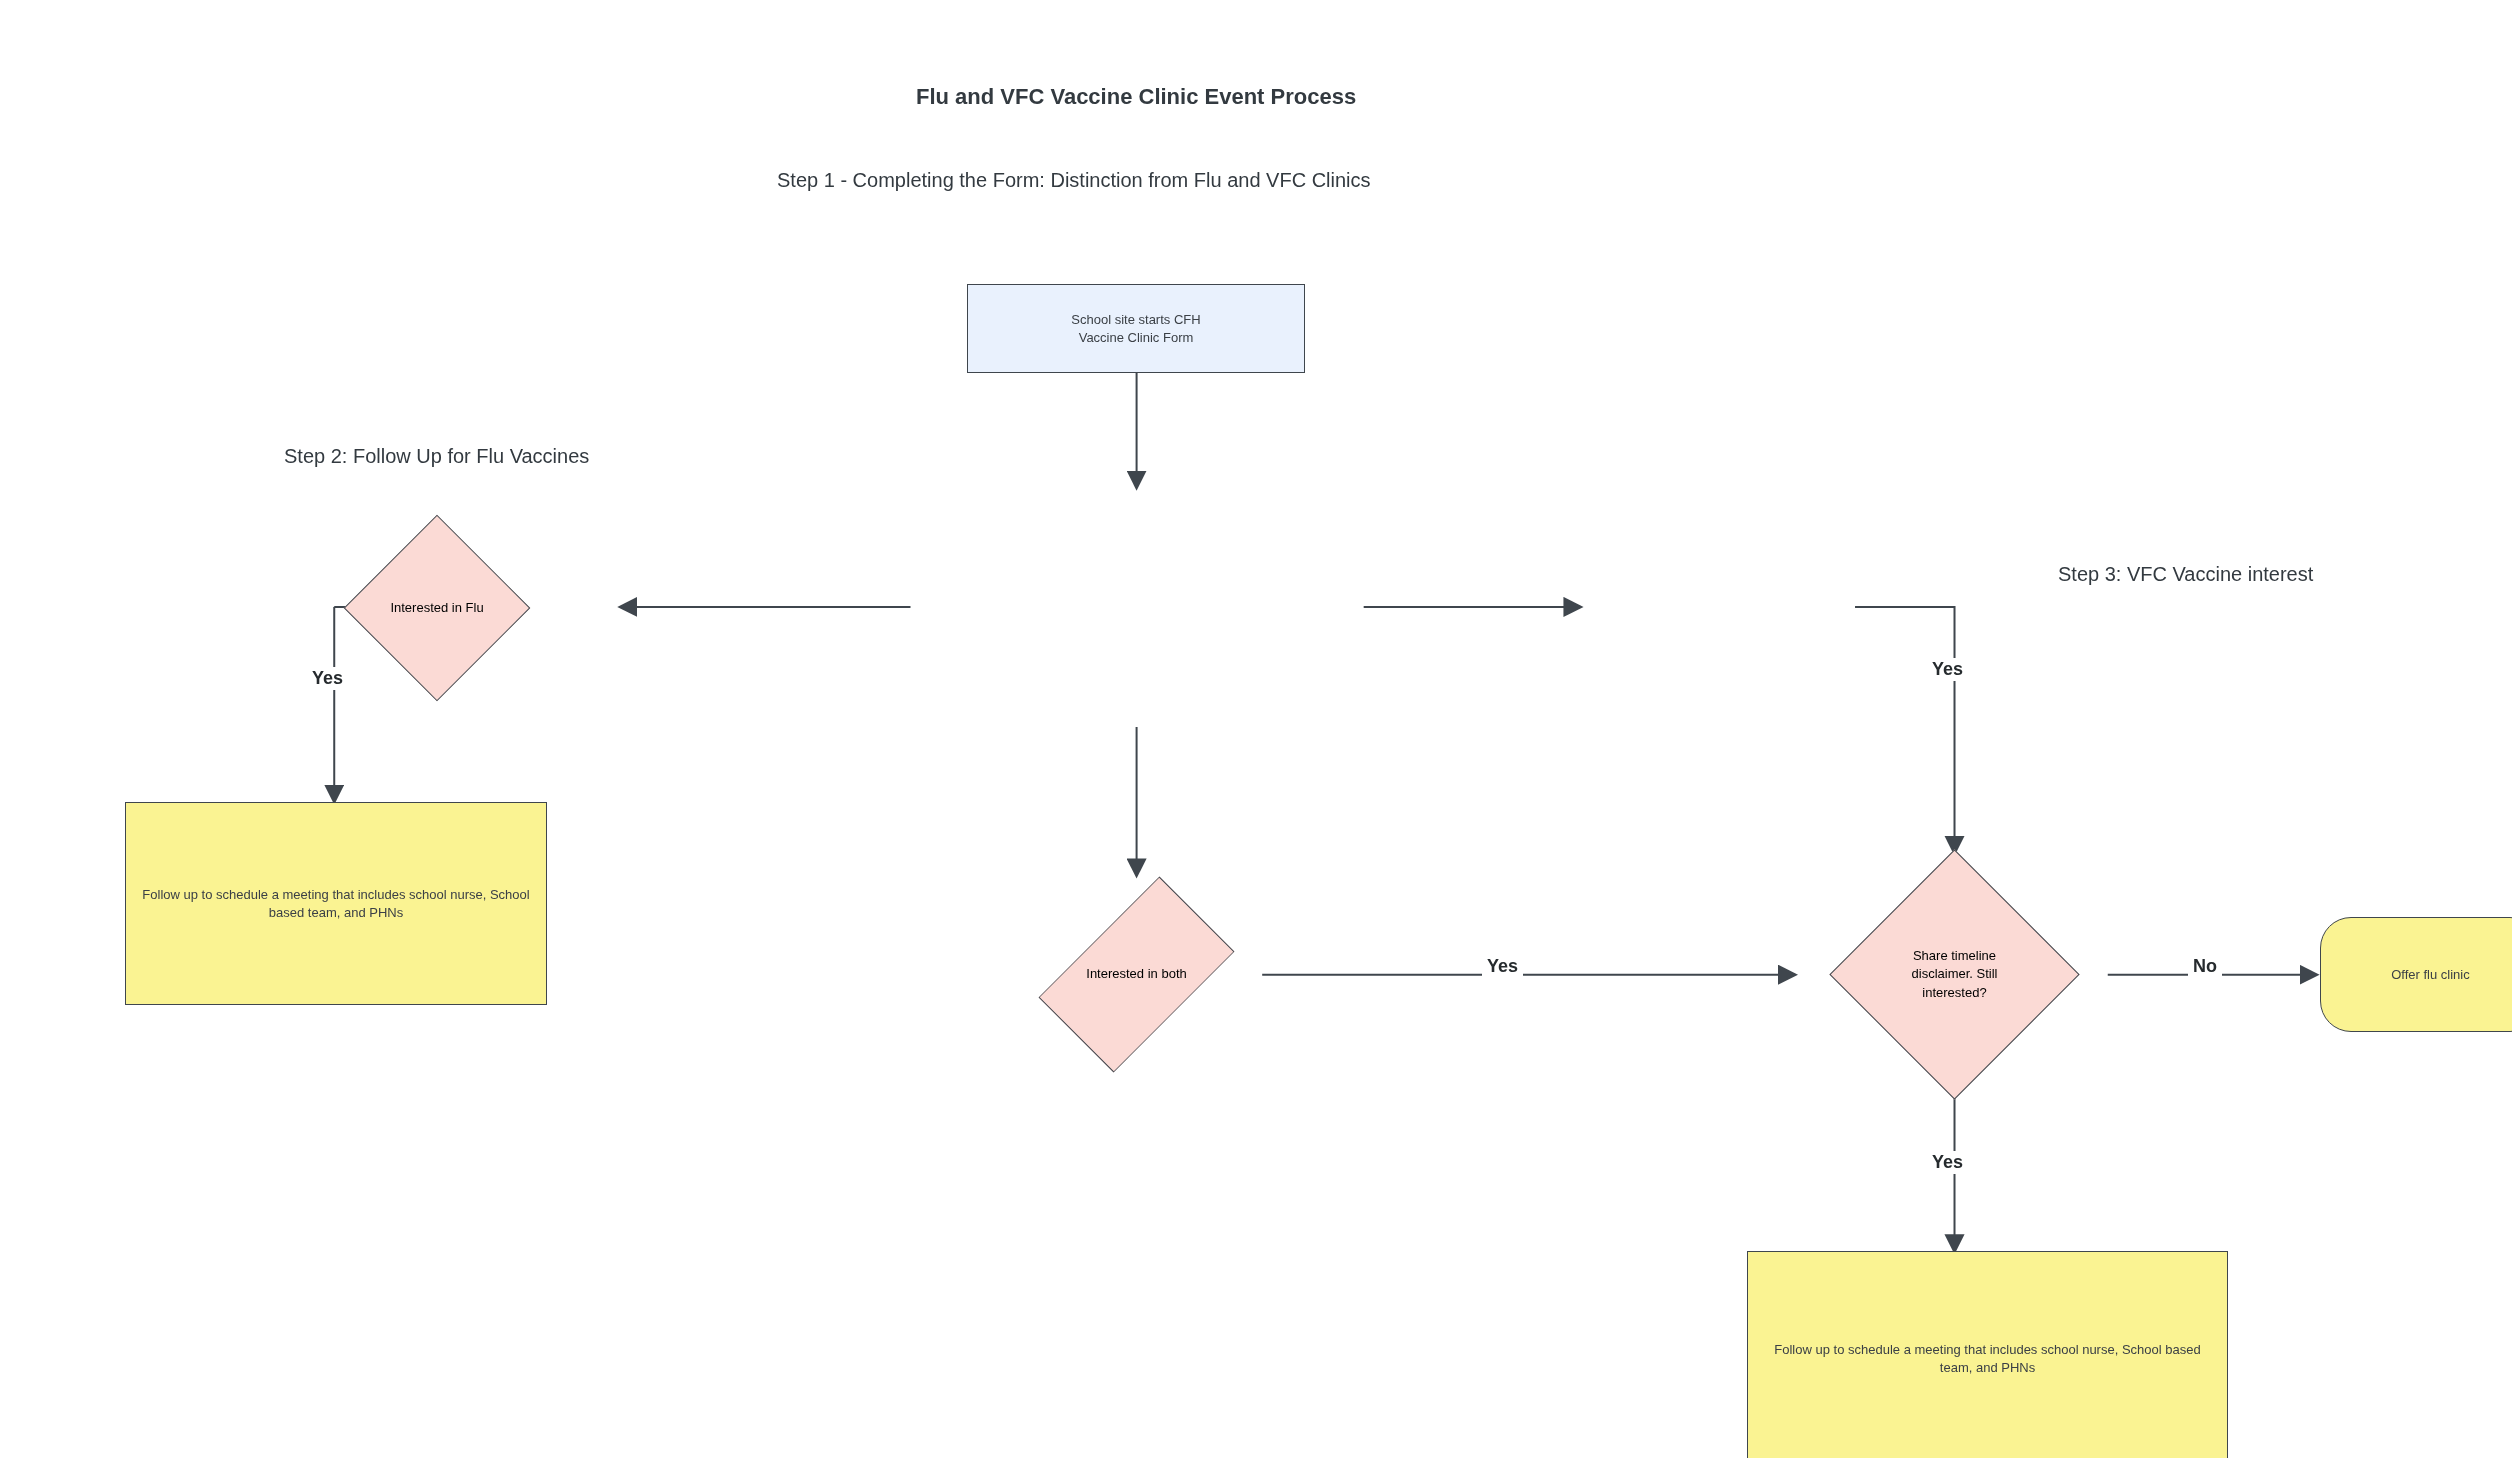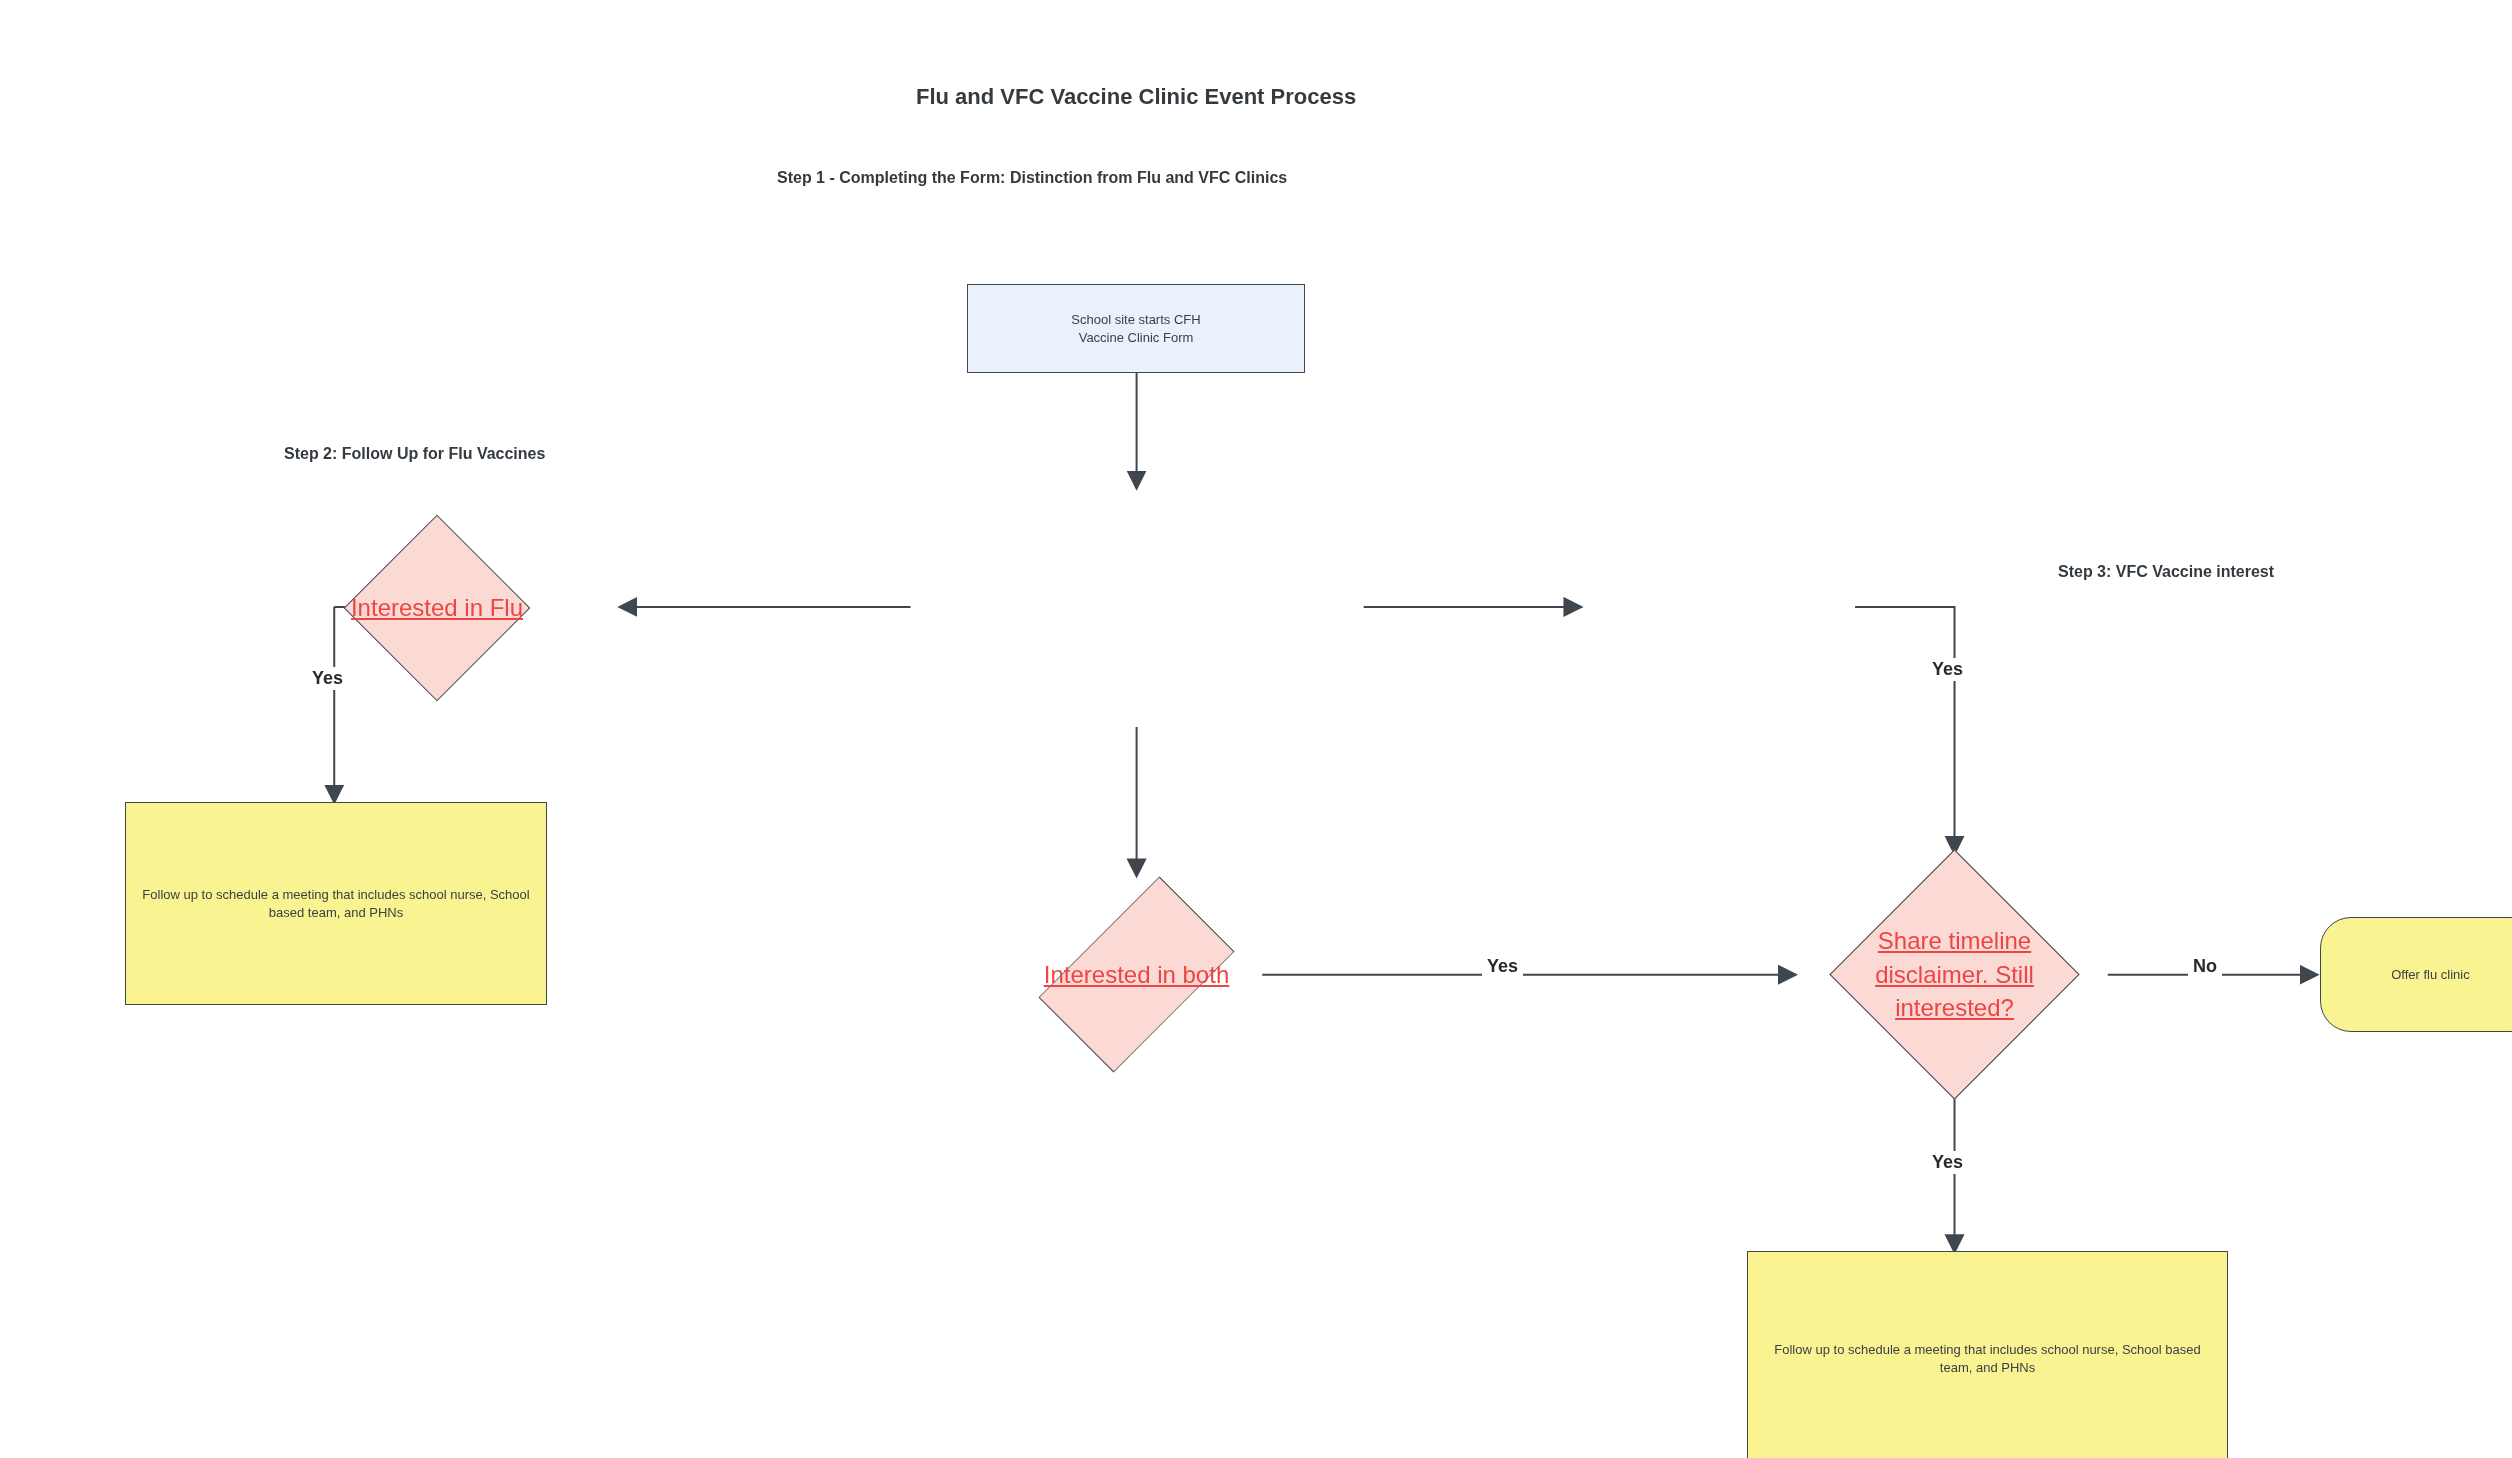--- a/index.html
+++ b/index.html
@@ -24,22 +24,22 @@
   .doc-title {
     position: absolute;
     font-size: 22px;
     font-weight: bold;
     color: #333a40;
     text-underline-offset: 4.5px;
     white-space: nowrap;
   }
   .step-title {
     position: absolute;
-    font-size: 16px;
-    font-weight: bold;
+    font-size: 20px;
+    font-weight: normal;
     color: #333a40;
     white-space: nowrap;
   }
 
   
   .node {
     position: absolute;
     box-sizing: border-box;
     display: flex;
     align-items: center;
@@ -81,26 +81,25 @@
     transform: rotate(45deg);
     box-sizing: border-box;
   }
   .diamond-label {
     position: absolute;
     inset: 0;
     display: flex;
     align-items: center;
     justify-content: center;
     text-align: center;
-    font-size: 24px;
+    font-size: 13px;
     line-height: 1.4;
-    color: #ef4444;
+    color: #000000;
     white-space: pre-line;
     pointer-events: none;
-    text-decoration: underline;
   }
 
   
   .edge-layer {
     position: absolute;
     left: 0;
     top: 0;
     width: 2550px;
     height: 1458px;
     pointer-events: none;

